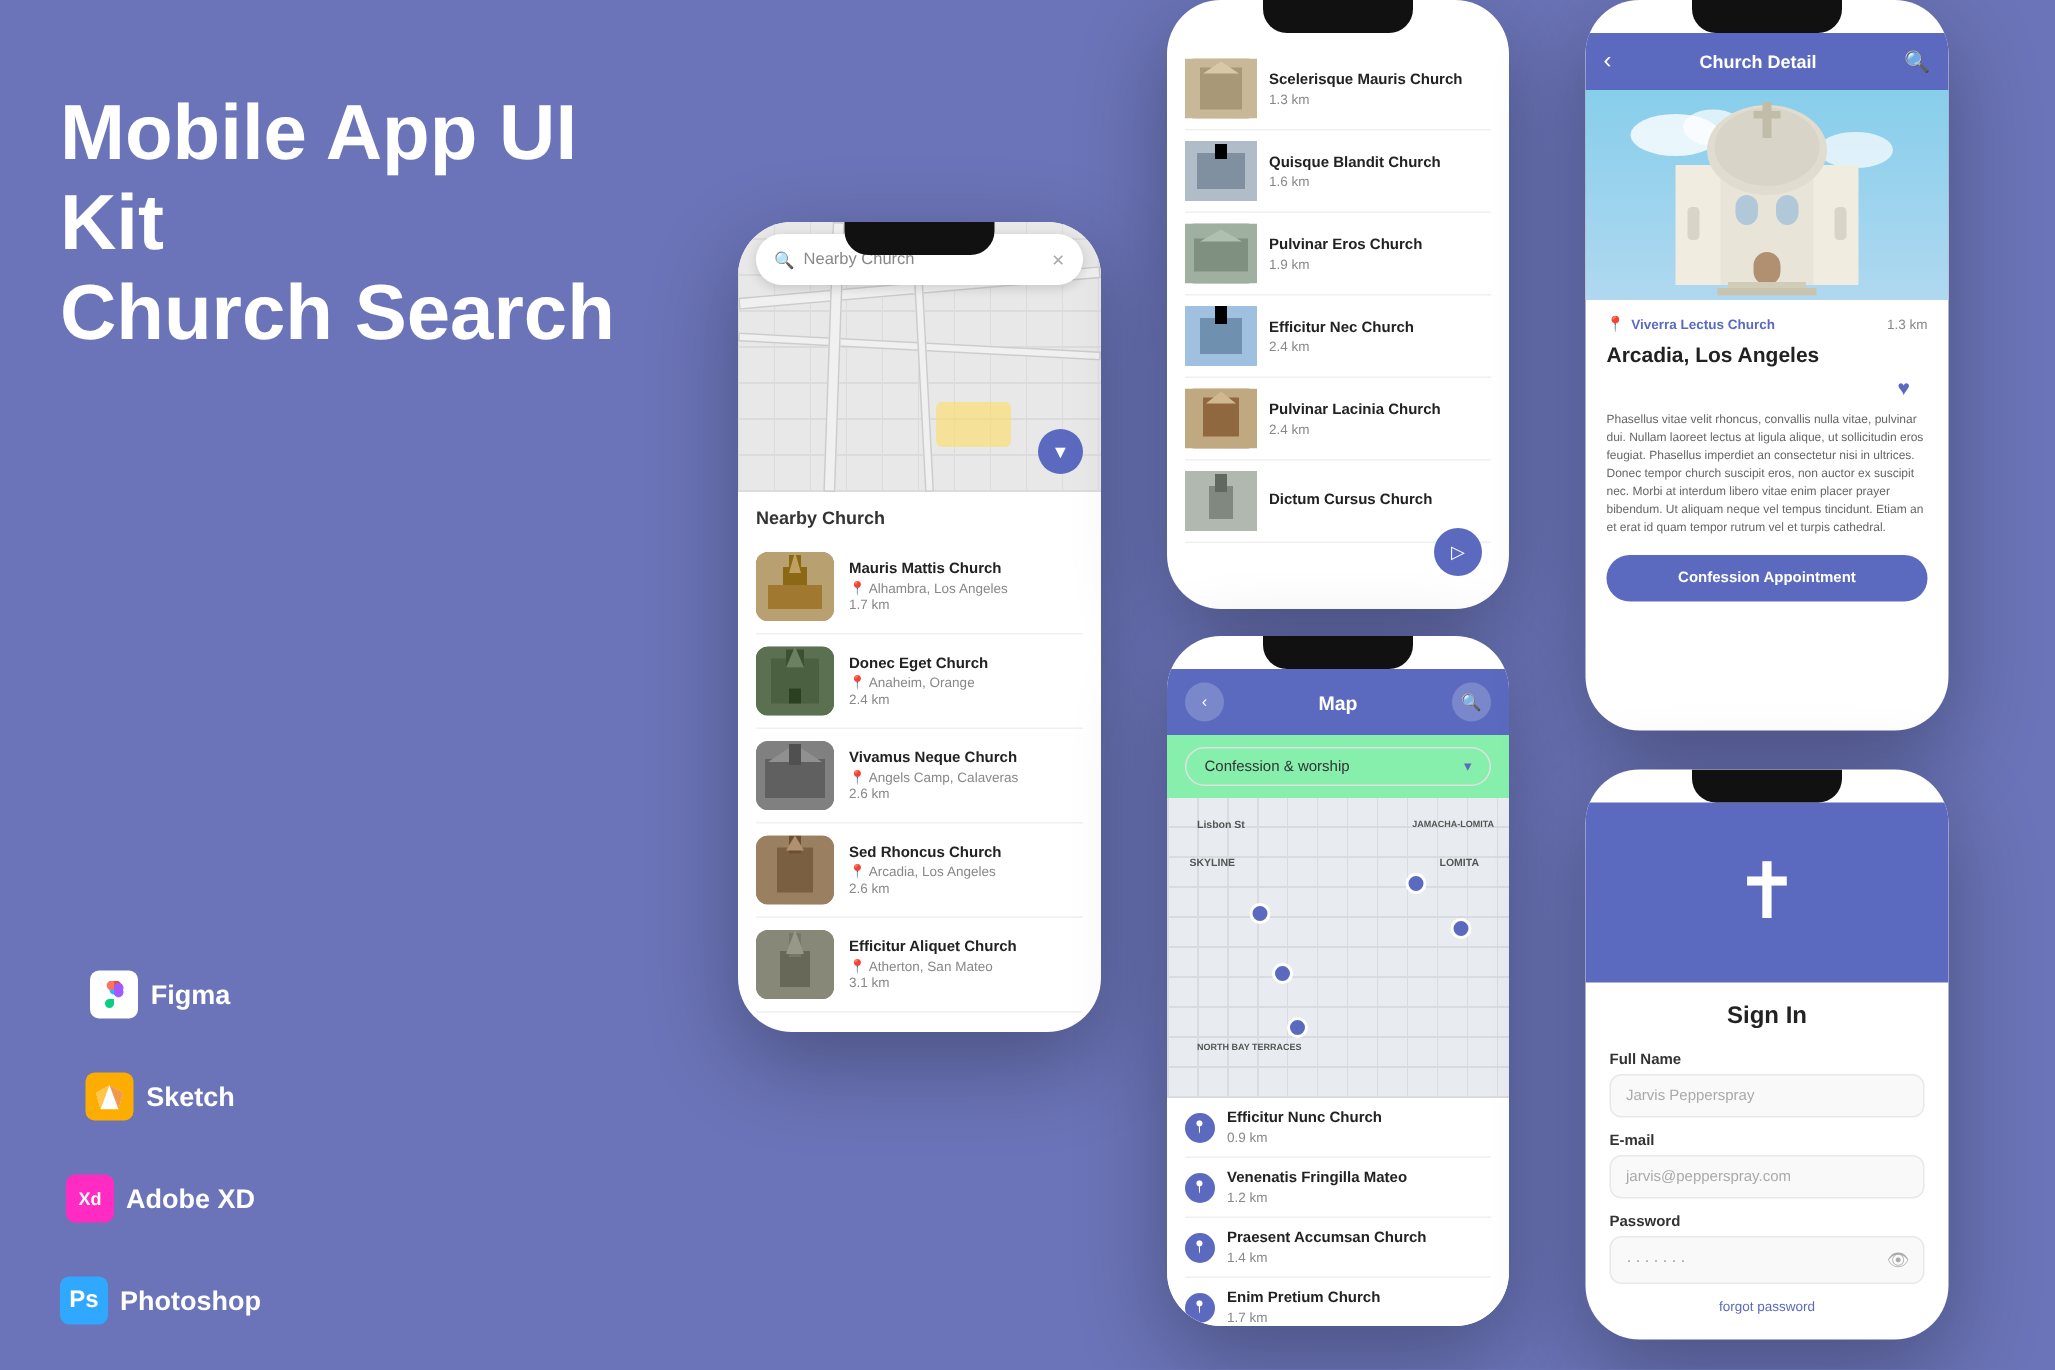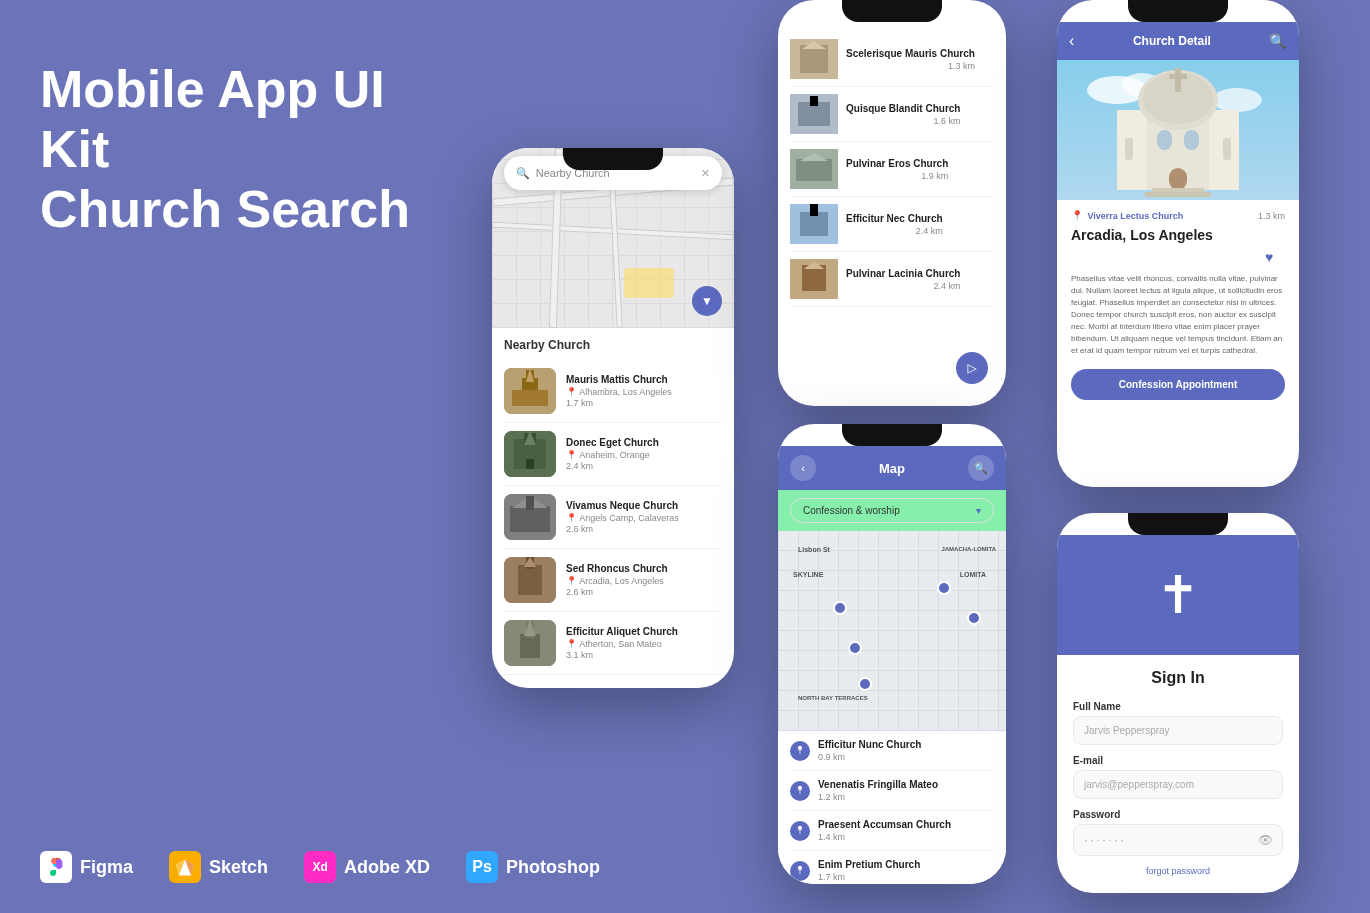--- a/index.html
+++ b/index.html
@@ -25,20 +25,21 @@
     }
 
     
     .footer-tools {
       position: absolute;
       bottom: 30px;
       left: 40px;
       display: flex;
       align-items: center;
       gap: 36px;
+      flex-direction: column;
     }
     .tool-item {
       display: flex;
       align-items: center;
       gap: 8px;
       color: white;
       font-size: 18px;
       font-weight: 600;
     }
     .tool-icon {
@@ -201,21 +202,20 @@
     .phone2 {
       left: 778px;
       top: 0px;
       width: 228px;
       height: 406px;
     }
     .phone2-inner {
       padding-top: 24px;
       height: 100%;
       overflow: hidden;
-      text-align: right;
     }
     .church-list2 { padding: 8px 12px; }
     .church-item2 {
       display: flex;
       align-items: center;
       padding: 7px 0;
       border-bottom: 1px solid #f0f0f0;
       gap: 8px;
     }
     .thumb2 {
@@ -651,20 +651,33 @@
               <rect width="48" height="40" fill="#c0a880"></rect>
               <rect x="12" y="6" width="24" height="26" fill="#906840"></rect>
               <polygon points="24,2 34,10 14,10" fill="#d0b890"></polygon>
             </svg>
         </div>
         <div>
           <div class="church-name2">Pulvinar Lacinia Church</div>
           <div class="church-dist2">2.4 km</div>
         </div>
       </div>
+      <div class="church-item2">
+        <div class="thumb2 t2-6">
+          <svg width="48" height="40" viewBox="0 0 48 40">
+              <rect width="48" height="40" fill="#b0b8b0"></rect>
+              <rect x="16" y="10" width="16" height="22" fill="#808880"></rect>
+              <rect x="20" y="2" width="8" height="12" fill="#606860"></rect>
+            </svg>
+        </div>
+        <div>
+          <div class="church-name2">Dictum Cursus Church</div>
+          <div class="church-dist2"></div>
+        </div>
+      </div>
     </div>
     <div class="nav-dot">▷</div>
   </div>
 </div>
 
 <div class="phone phone3">
   <div class="phone-notch"></div>
   <div style="padding-top:22px;height:100%;display:flex;flex-direction:column;">
     <div class="phone3-header">
       <div class="back-btn">‹</div>

